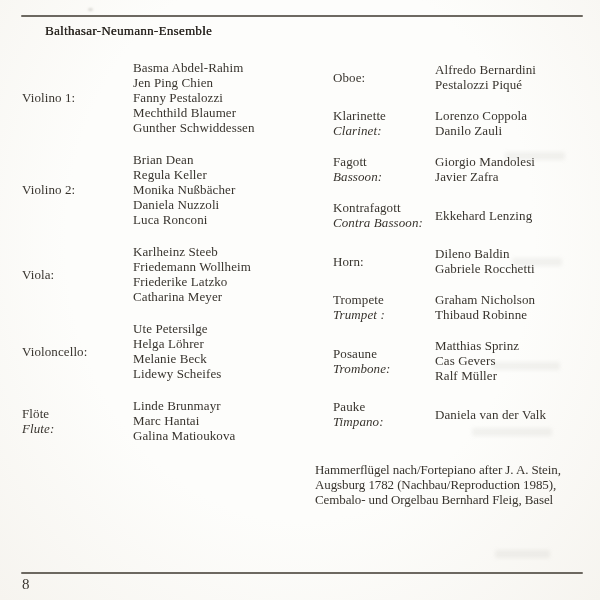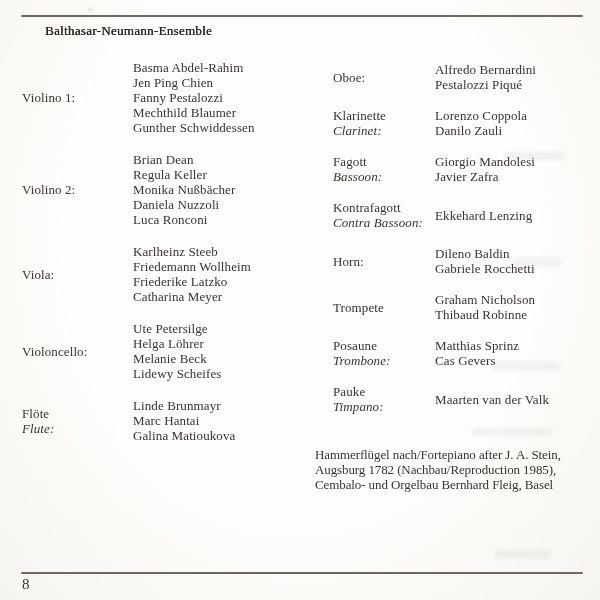--- a/index.html
+++ b/index.html
@@ -182,45 +182,47 @@
       </div>
       <div class="sec-names">
         <div>Dileno Baldin</div>
         <div>Gabriele Rocchetti</div>
       </div>
     </div>
 
     <div class="sec">
       <div class="sec-label">
         <div class="lbl-de">Trompete</div>
+        <div class="lbl-en">Trumpet :</div>
       </div>
       <div class="sec-names">
         <div>Graham Nicholson</div>
         <div>Thibaud Robinne</div>
       </div>
     </div>
 
     <div class="sec">
       <div class="sec-label">
         <div class="lbl-de">Posaune</div>
         <div class="lbl-en">Trombone:</div>
       </div>
       <div class="sec-names">
         <div>Matthias Sprinz</div>
         <div>Cas Gevers</div>
+        <div>Ralf Müller</div>
       </div>
     </div>
 
     <div class="sec">
       <div class="sec-label">
         <div class="lbl-de">Pauke</div>
         <div class="lbl-en">Timpano:</div>
       </div>
       <div class="sec-names">
-        <div>Maarten van der Valk</div>
+        <div>Daniela van der Valk</div>
       </div>
     </div>
 
     <div class="note">
       <div>Hammerflügel nach/Fortepiano after J. A. Stein,</div>
       <div>Augsburg 1782 (Nachbau/Reproduction 1985),</div>
       <div>Cembalo- und Orgelbau Bernhard Fleig, Basel</div>
     </div>
 
   </div>

